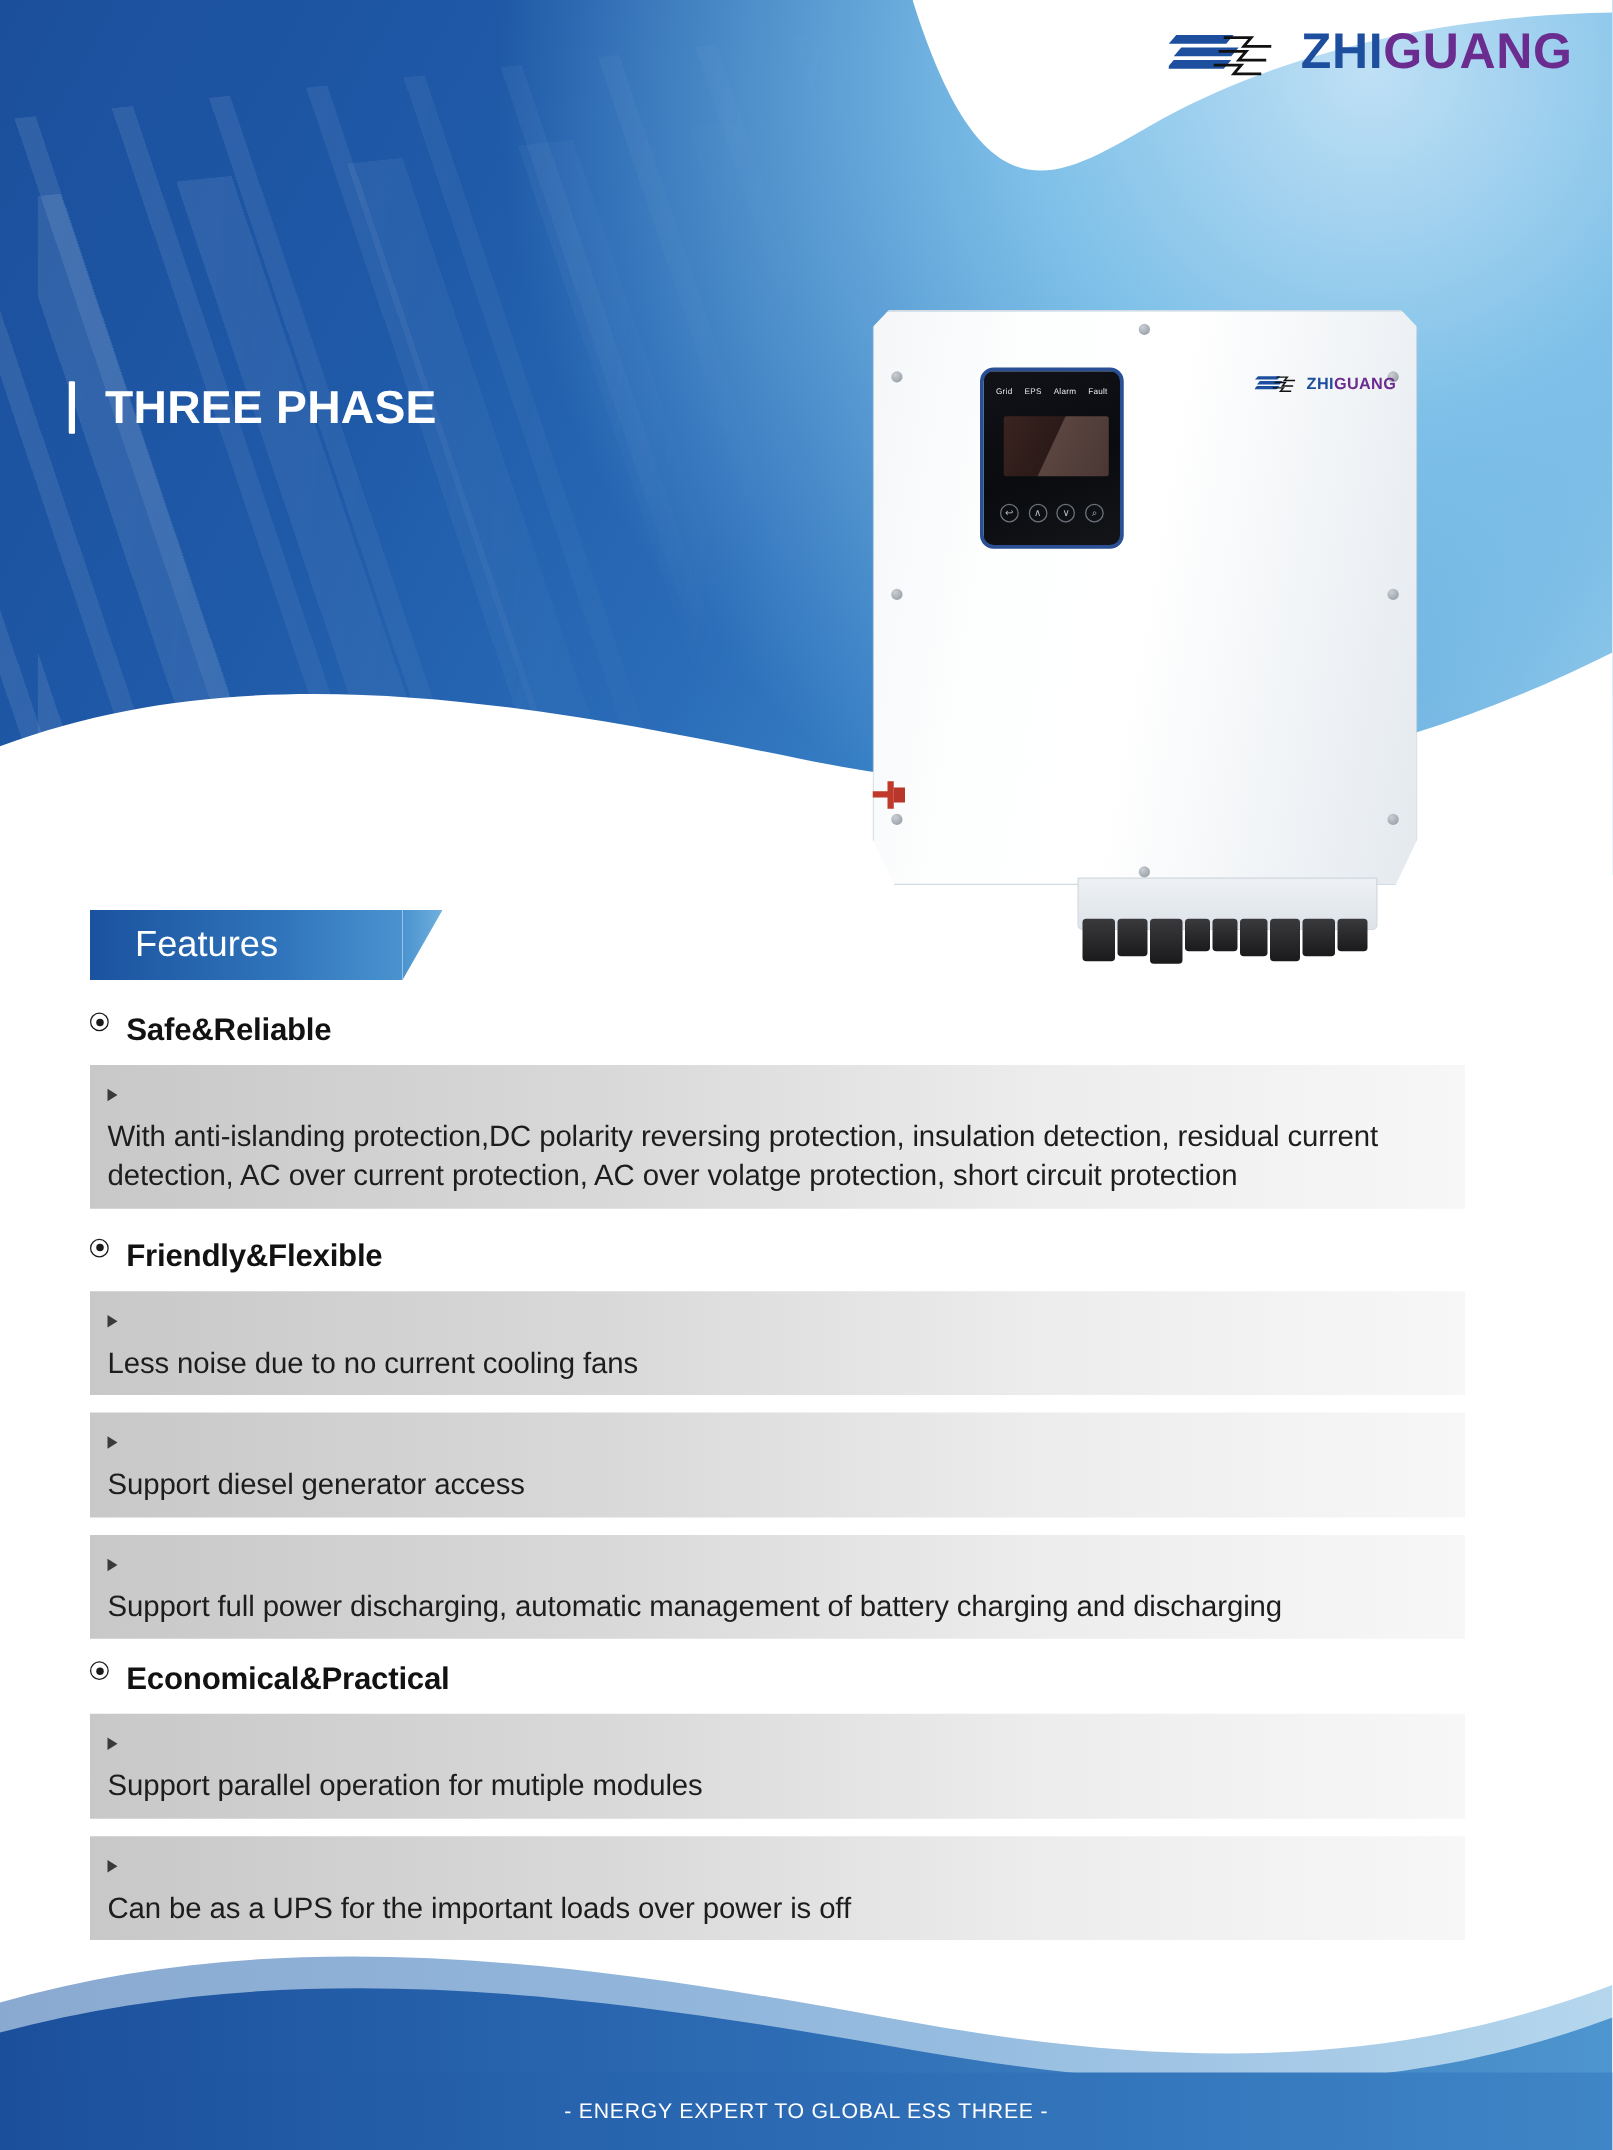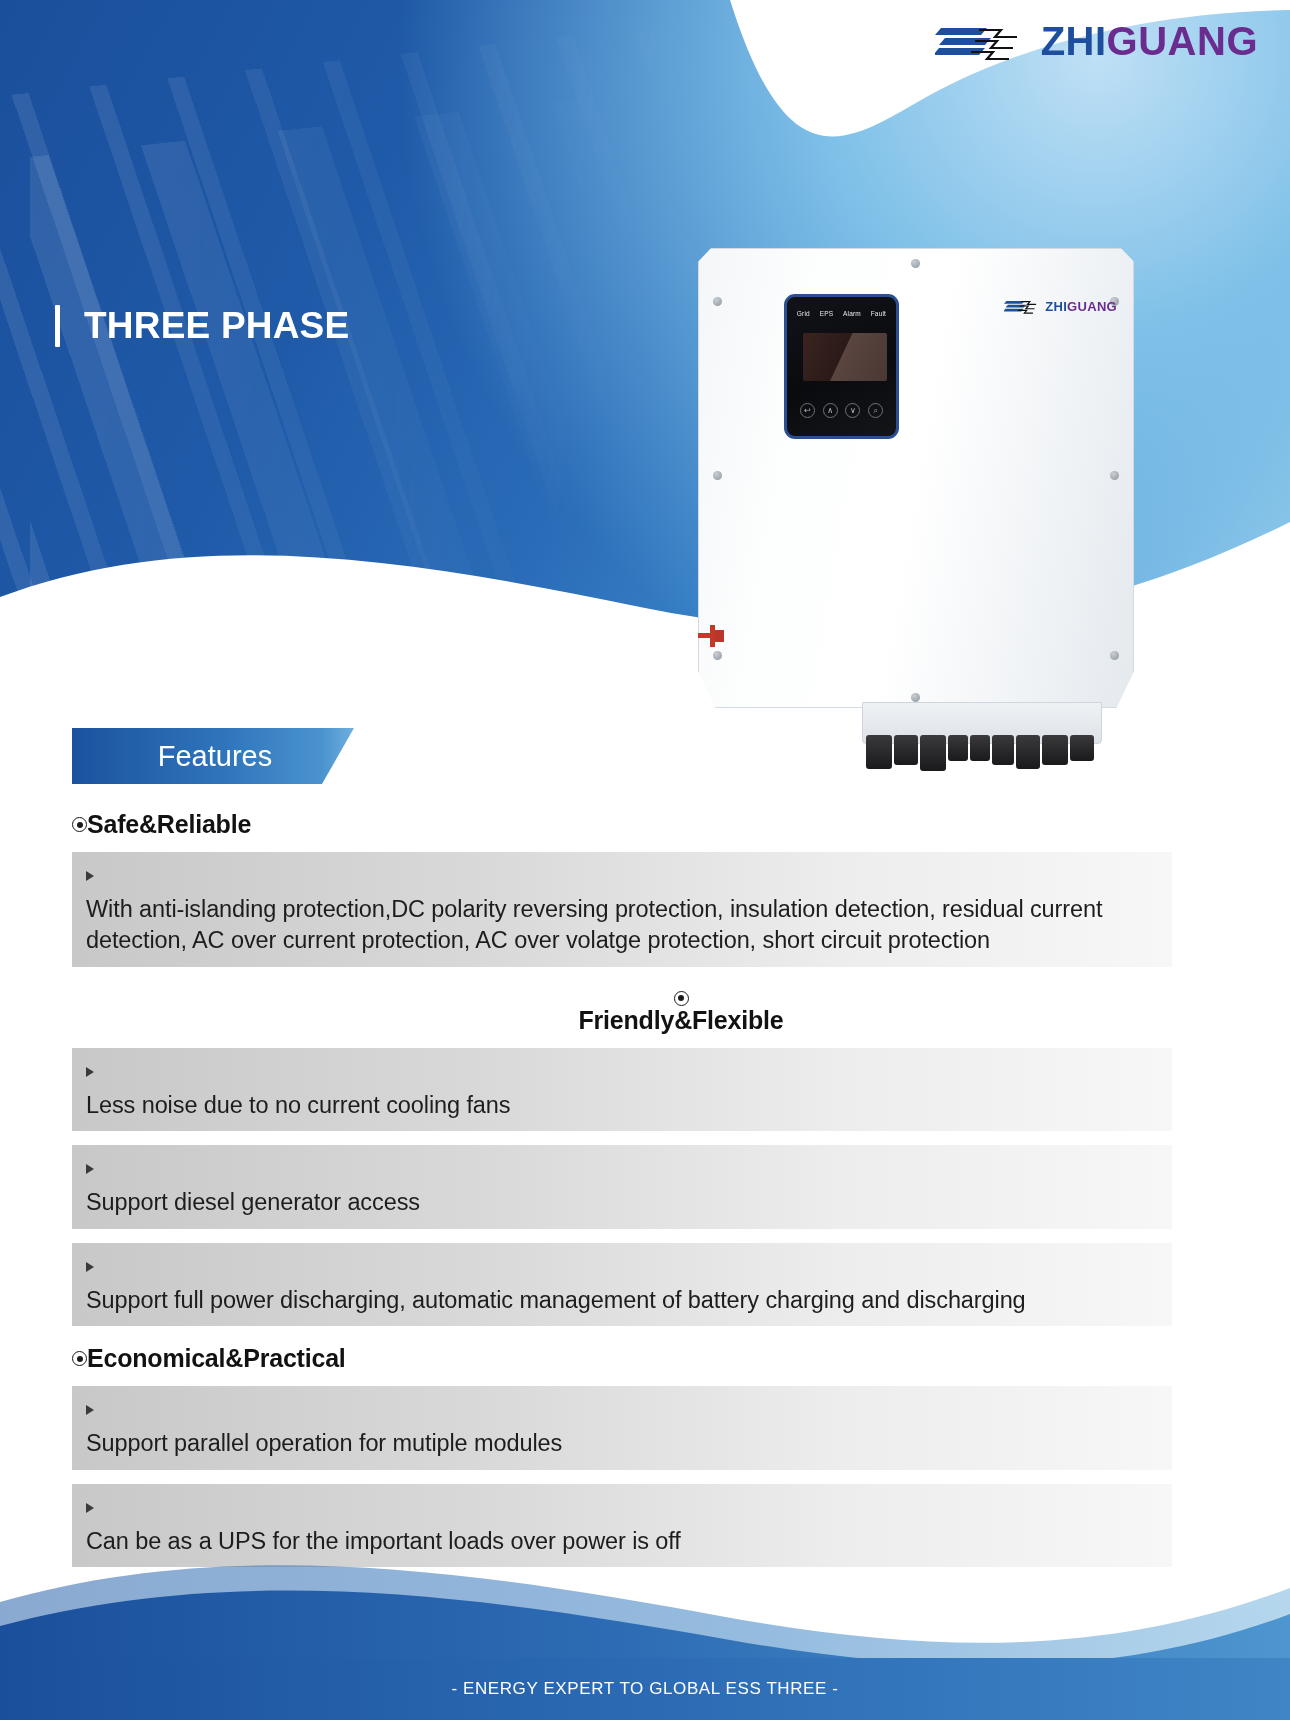--- a/index.html
+++ b/index.html
@@ -116,32 +116,32 @@
   }
   .glands { position:absolute; left:176px; top:495px; width:236px; height:46px;
     display:flex; align-items:flex-start; gap:2px; }
   .gland { background:linear-gradient(180deg,#3a3a3c,#1a1a1c); border-radius:3px; }
   .inv-redvalve { position:absolute; left:-15px; top:375px; width:42px; height:24px; }
 
   
   .features-banner {
     position:absolute; left:72px; top:728px; width:250px; height:56px;
     background:linear-gradient(90deg,#1b529f 0%, #2f74bb 60%, #4a93cf 100%);
-    color:#fff; font-size:29px; line-height:56px; padding-left:36px;text-align:center;
+    color:#fff; font-size:29px; line-height:56px; padding-left:36px;
   }
   .features-tail {
     position:absolute; left:322px; top:728px; width:32px; height:56px;
     background:linear-gradient(90deg,#4a93cf,#6fb0dd);
     clip-path:polygon(0 0, 100% 0, 0 100%);
   }
 
   
   .content { position:absolute; left:0; top:810px; width:1290px; }
   .grp-head {
-    display:flex; align-items:center; 
+    display:flex; gap:14px;
     padding-left:72px; margin-bottom:13px;
   }
   .grp-dot {
     width:15px; height:15px; border-radius:50%;
     border:1.6px solid #1a1a1a; position:relative; flex:0 0 auto;
   }
   .grp-dot::after {
     content:""; position:absolute; left:50%; top:50%;
     width:6px; height:6px; margin:-3px 0 0 -3px;
     border-radius:50%; background:#1a1a1a;
@@ -157,21 +157,21 @@
   .bullet-arrow {
     flex:0 0 auto; margin-top:10px;
     width:0; height:0;
     border-left:8px solid #3a3a3a;
     border-top:5.5px solid transparent;
     border-bottom:5.5px solid transparent;
   }
   .bullet-text {
     font-size:23.5px; line-height:1.34; color:#1d1d1d; letter-spacing:-.1px;
   }
-  .gap-lg { margin-top:24px;flex-direction:column; }
+  .gap-lg { margin-top:24px; }
   .gap-md { margin-top:18px; }
 
   
   .footer-zone { position:absolute; left:0; bottom:0; width:1290px; height:300px; }
   .footer-bar {
     position:absolute; left:0; bottom:0; width:1290px; height:62px;
     background:linear-gradient(90deg,#1b4f9c 0%, #2a68b2 45%, #3f86c6 100%);
     color:#fff; font-size:17px; letter-spacing:.6px;
     display:flex; align-items:center; justify-content:center;
   }

